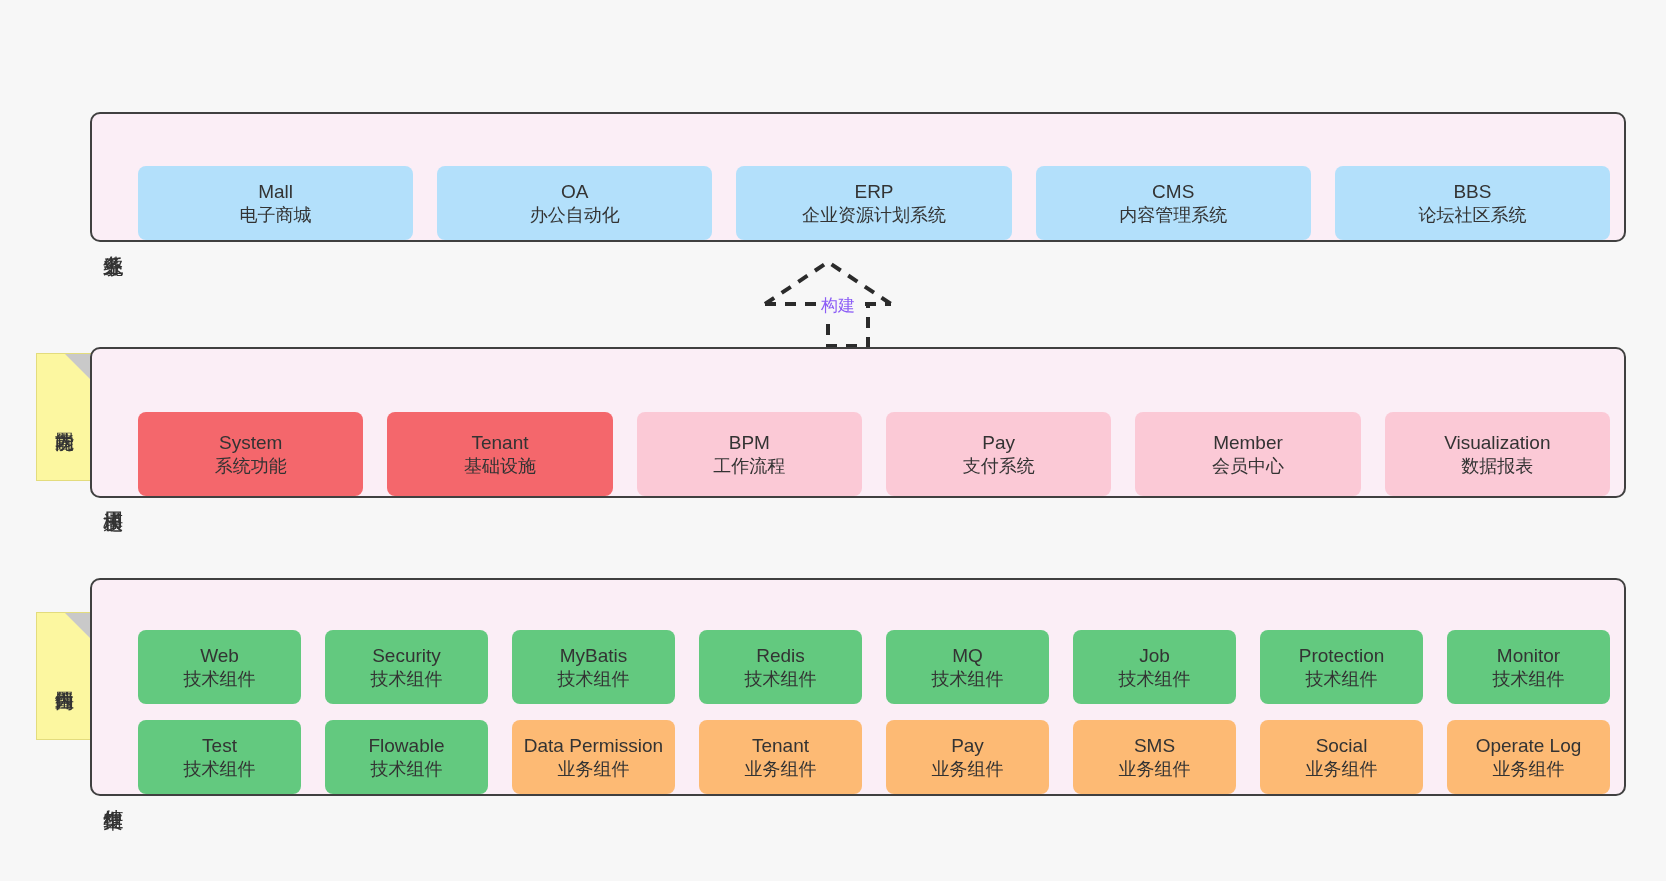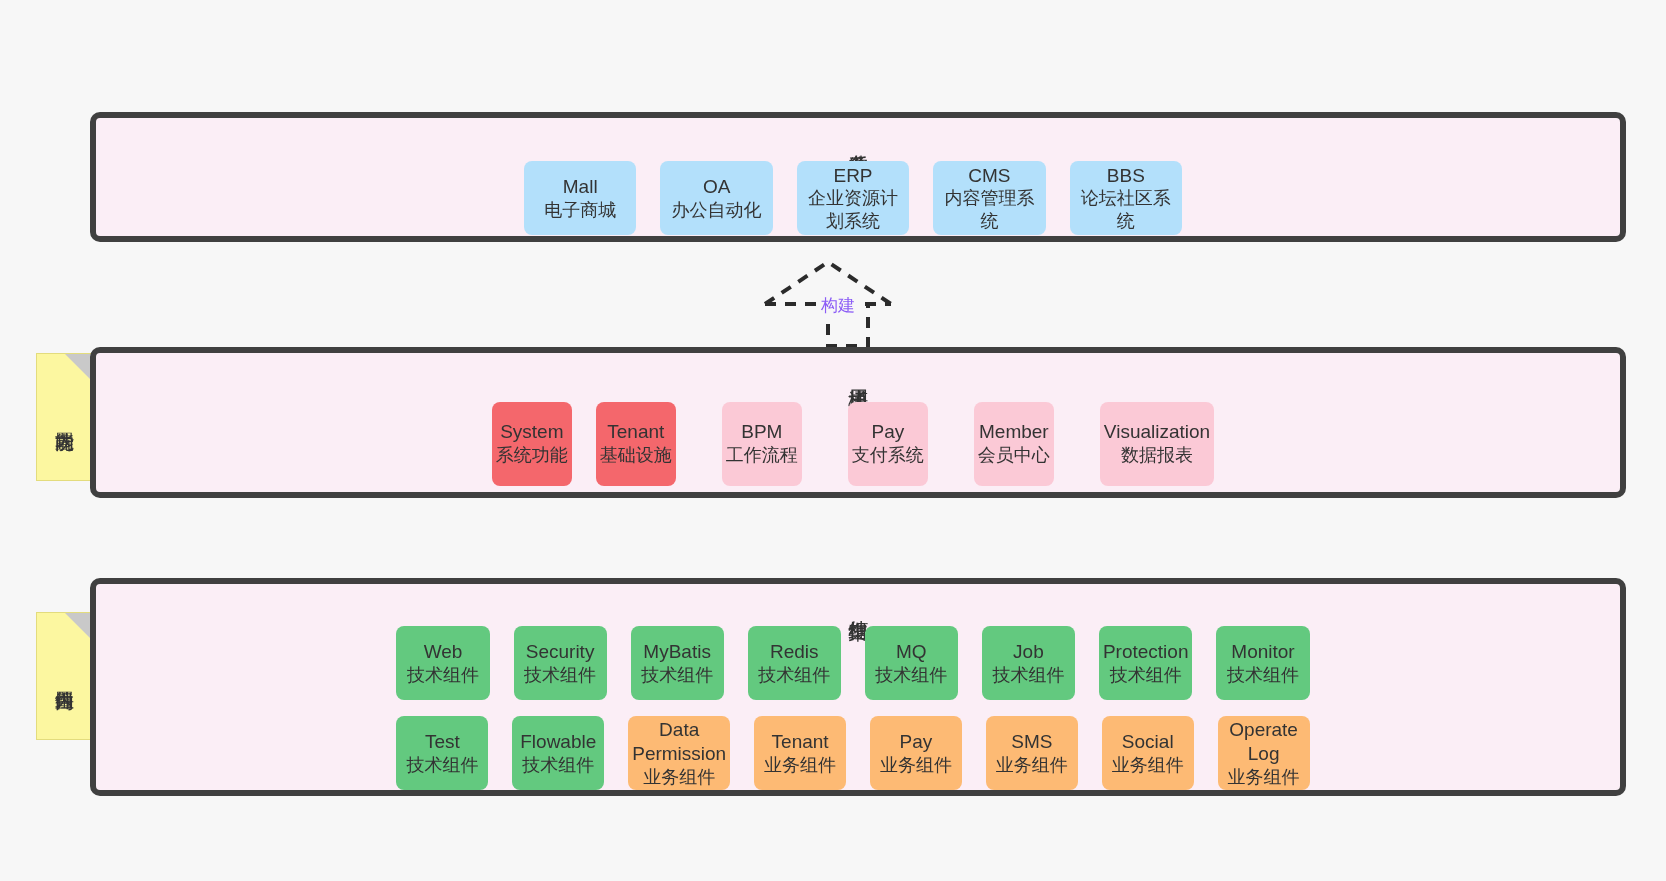--- a/index.html
+++ b/index.html
@@ -10,26 +10,25 @@
     color:#333333;
     overflow:hidden;
     position:relative;
   }
   .stage{position:absolute;inset:0;}
 
   
   .layer{
     position:absolute;
     background:#fbeef6;
-    border:6px solid #404040;
+    border:2px solid #404040;
     border-radius:10px;
     box-sizing:border-box;
     display:flex;
-    align-items:center;
-    flex-direction:column;
+    align-items:flex-end;
   }
   .layer-title{
     width:42px;
     flex:0 0 42px;
     display:flex;
     align-items:center;
     justify-content:center;
     font-size:20px;
     line-height:1.08;
     color:#333;
@@ -65,21 +64,21 @@
     text-align:center;
     box-sizing:border-box;
     padding:6px 4px;
     line-height:1.25;
     color:#333333;
   }
   .card .t1{font-size:19px;}
   .card .t2{font-size:18px;}
   .card.blue{background:#b3e0fb;height:74px;}
   .card.red{background:#f4676c;height:84px;}
-  .card.pink{background:#fbc9d6;height:84px;margin-left:22px;}
+  .card.pink{background:#fbc9d6;height:84px;}
   .card.green{background:#63c97f;height:74px;}
   .card.lgreen{background:#fdba74;height:74px;}
 
   
   .sticky{
     position:absolute;
     background:#fcf7a0;
     border:1px solid #e3dc7d;
     box-sizing:border-box;
     display:flex;

